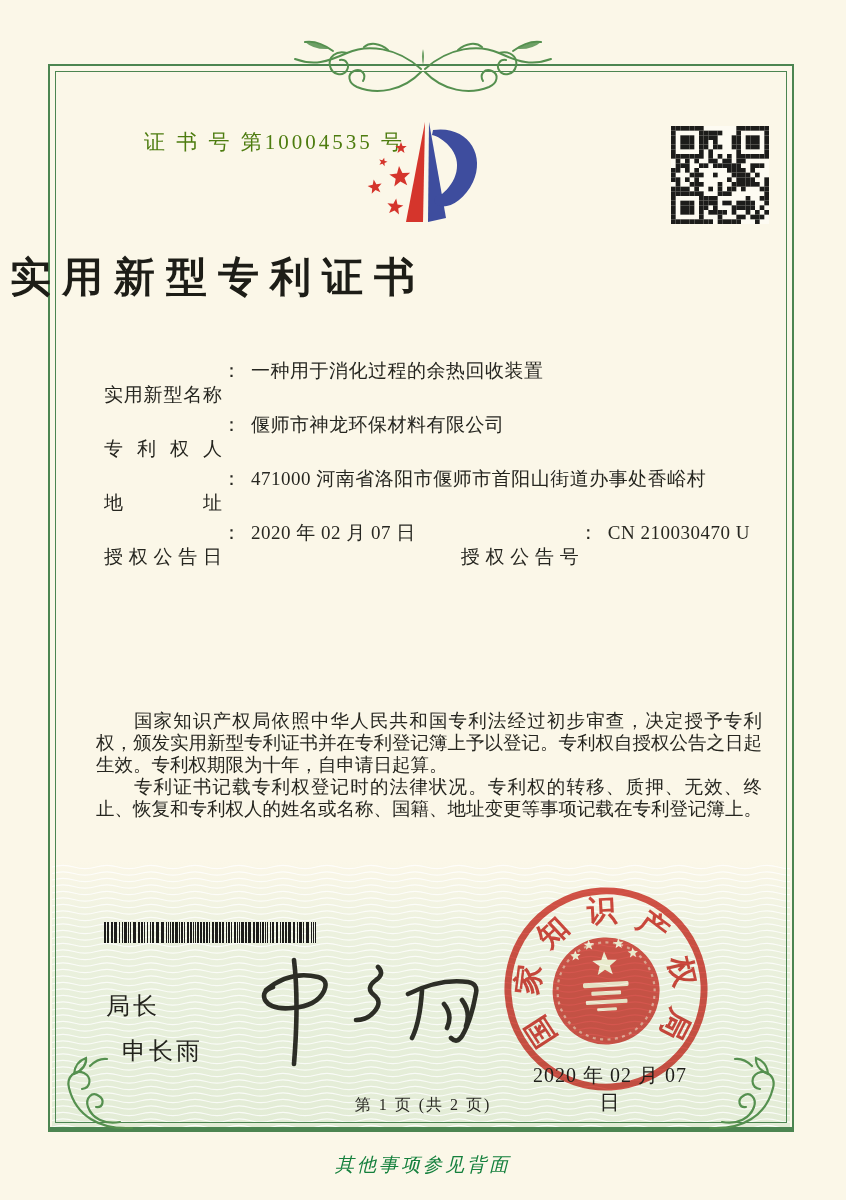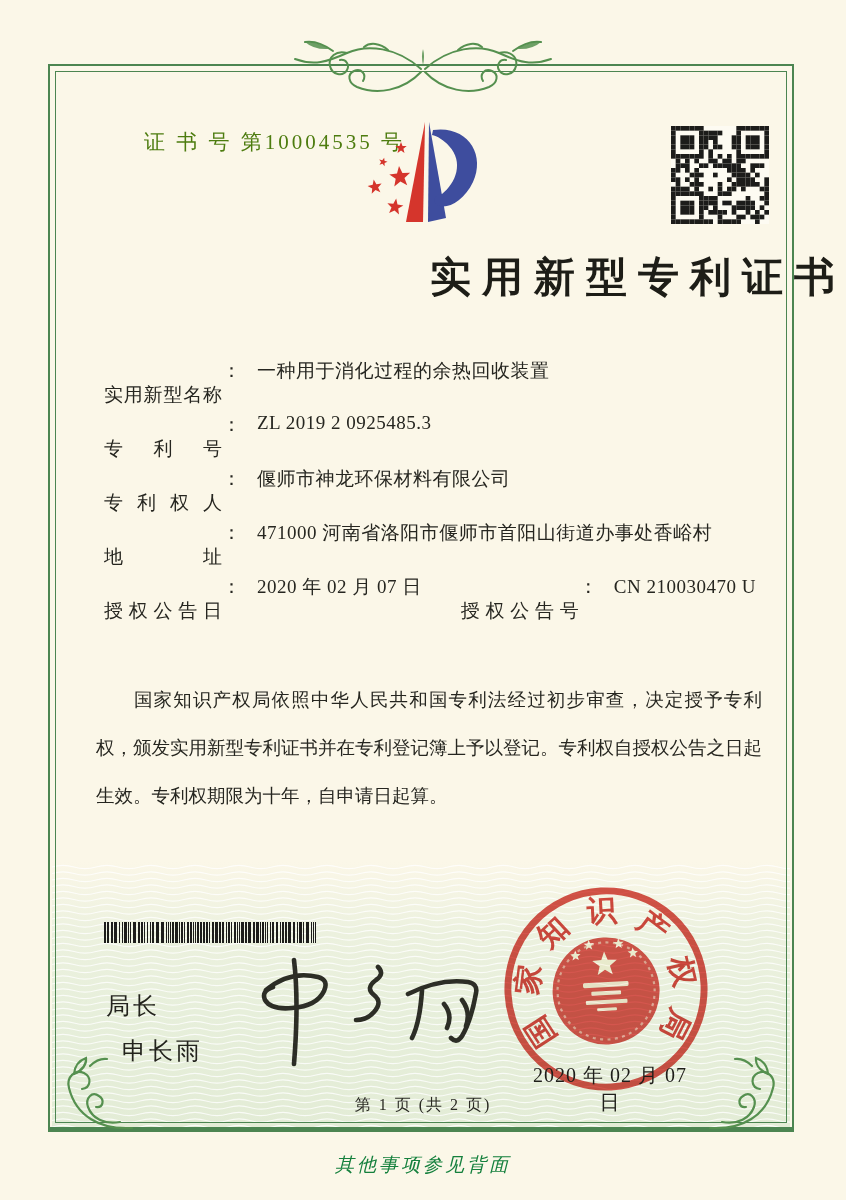--- a/index.html
+++ b/index.html
@@ -16,31 +16,31 @@
   .frame-inner{left:55px;right:59px;top:71px;bottom:77px;
     border:1px solid var(--green,#4c8551);z-index:2;pointer-events:none;}
   
   .wave-zone{left:52px;right:56px;top:862px;height:268px;z-index:1;overflow:hidden;
     background:linear-gradient(180deg,rgba(231,239,219,0) 0,rgba(231,239,219,.75) 70px,#e7efdb 150px,#e3ecd6 100%);}
   .wave-zone svg{display:block;}
   
   .cert-number{left:104px;top:128px;font-size:21px;letter-spacing:3px;color:#4d7c0f;z-index:4;margin-left:40px;}
   .logo{left:344px;top:110px;z-index:4;}
   .qr{left:671px;top:126px;z-index:4;background:#fdfbf2;}
-  .title{left:10px;right:0;top:250px;text-align:right;font-size:41px;font-weight:700;
+  .title{left:10px;right:0;top:250px;text-align:left;font-size:41px;font-weight:700;
     letter-spacing:11px;color:#1d1d17;z-index:4;}
   
   .fields{left:104px;right:80px;top:358px;z-index:4;font-size:19px;}
   .frow{height:30px;margin-bottom:24px;white-space:nowrap;}
   .flabel{display:inline-block;width:118px;text-align:justify;text-align-last:justify;vertical-align:top;margin-top:24px;}
   .fcolon{display:inline-block;vertical-align:top;}
-  .fvalue{margin-left:16px;letter-spacing:.5px;}
+  .fvalue{margin-left:10px;letter-spacing:.5px;}
   .grant-group{display:inline-block;width:352px;white-space:nowrap;}
   
-  .legal{left:96px;right:84px;top:676px;z-index:4;font-size:18.5px;line-height:48px;text-align:justify;}
+  .legal{left:96px;right:84px;top:710px;z-index:4;font-size:18.5px;line-height:22px;text-align:justify;}
   .legal p{margin:0;text-indent:2.05em;}
   
   .barcode{left:104px;top:922px;z-index:4;}
   .director{left:106px;top:990px;z-index:5;font-size:24px;letter-spacing:3px;color:#23231d;}
   .director .name{margin-top:13px;margin-left:16px;}
   .signature{left:232px;top:942px;z-index:5;mix-blend-mode:multiply;}
   .seal{left:497px;top:880px;z-index:5;mix-blend-mode:multiply;transform:rotate(-3deg);opacity:.96;}
   .seal-date{left:520px;top:1062px;width:180px;text-align:center;z-index:6;
     font-size:20px;letter-spacing:1px;color:#1e1e19;}
   .page-info{left:0;right:0;top:1095px;text-align:center;font-size:16px;letter-spacing:2px;z-index:4;color:#2a2a24;}
@@ -406,40 +406,38 @@
     <rect x="18" y="20" width="1" height="1" fill="#1c1c1a"></rect>
   </svg>
 
 <div class="abs title">实用新型专利证书</div>
 
 <div class="abs fields">
   <div class="frow">
     <span class="flabel">实用新型名称</span><span class="fcolon">：</span><span class="fvalue">一种用于消化过程的余热回收装置</span>
   </div>
   <div class="frow">
-    <span class="flabel">专利号</span><span class="fcolon">：</span><span class="fvalue">ZL 2019 2 0925485.3</span>
-  </div>
-  <div class="frow">
     <span class="flabel">专利权人</span><span class="fcolon">：</span><span class="fvalue">偃师市神龙环保材料有限公司</span>
   </div>
   <div class="frow">
     <span class="flabel">地址</span><span class="fcolon">：</span><span class="fvalue">471000 河南省洛阳市偃师市首阳山街道办事处香峪村</span>
   </div>
   <div class="frow">
     <span class="grant-group">
       <span class="flabel">授权公告日</span><span class="fcolon">：</span><span class="fvalue">2020 年 02 月 07 日</span>
     </span>
     <span>
       <span class="flabel">授权公告号</span><span class="fcolon">：</span><span class="fvalue">CN 210030470 U</span>
     </span>
   </div>
 </div>
 
 <div class="abs legal">
   <p>国家知识产权局依照中华人民共和国专利法经过初步审查，决定授予专利权，颁发实用新型专利证书并在专利登记簿上予以登记。专利权自授权公告之日起生效。专利权期限为十年，自申请日起算。</p>
+  <p>专利证书记载专利权登记时的法律状况。专利权的转移、质押、无效、终止、恢复和专利权人的姓名或名称、国籍、地址变更等事项记载在专利登记簿上。</p>
 </div>
 
 <svg class="abs barcode" width="216" height="21" viewBox="0 0 216 21" id="barcode">
     <rect x="0" y="0" width="2" height="21" fill="#1d1d1b"></rect>
     <rect x="3" y="0" width="2" height="21" fill="#1d1d1b"></rect>
     <rect x="7" y="0" width="2" height="21" fill="#1d1d1b"></rect>
     <rect x="10" y="0" width="3" height="21" fill="#1d1d1b"></rect>
     <rect x="15" y="0" width="1" height="21" fill="#1d1d1b"></rect>
     <rect x="18" y="0" width="1" height="21" fill="#1d1d1b"></rect>
     <rect x="20" y="0" width="3" height="21" fill="#1d1d1b"></rect>

